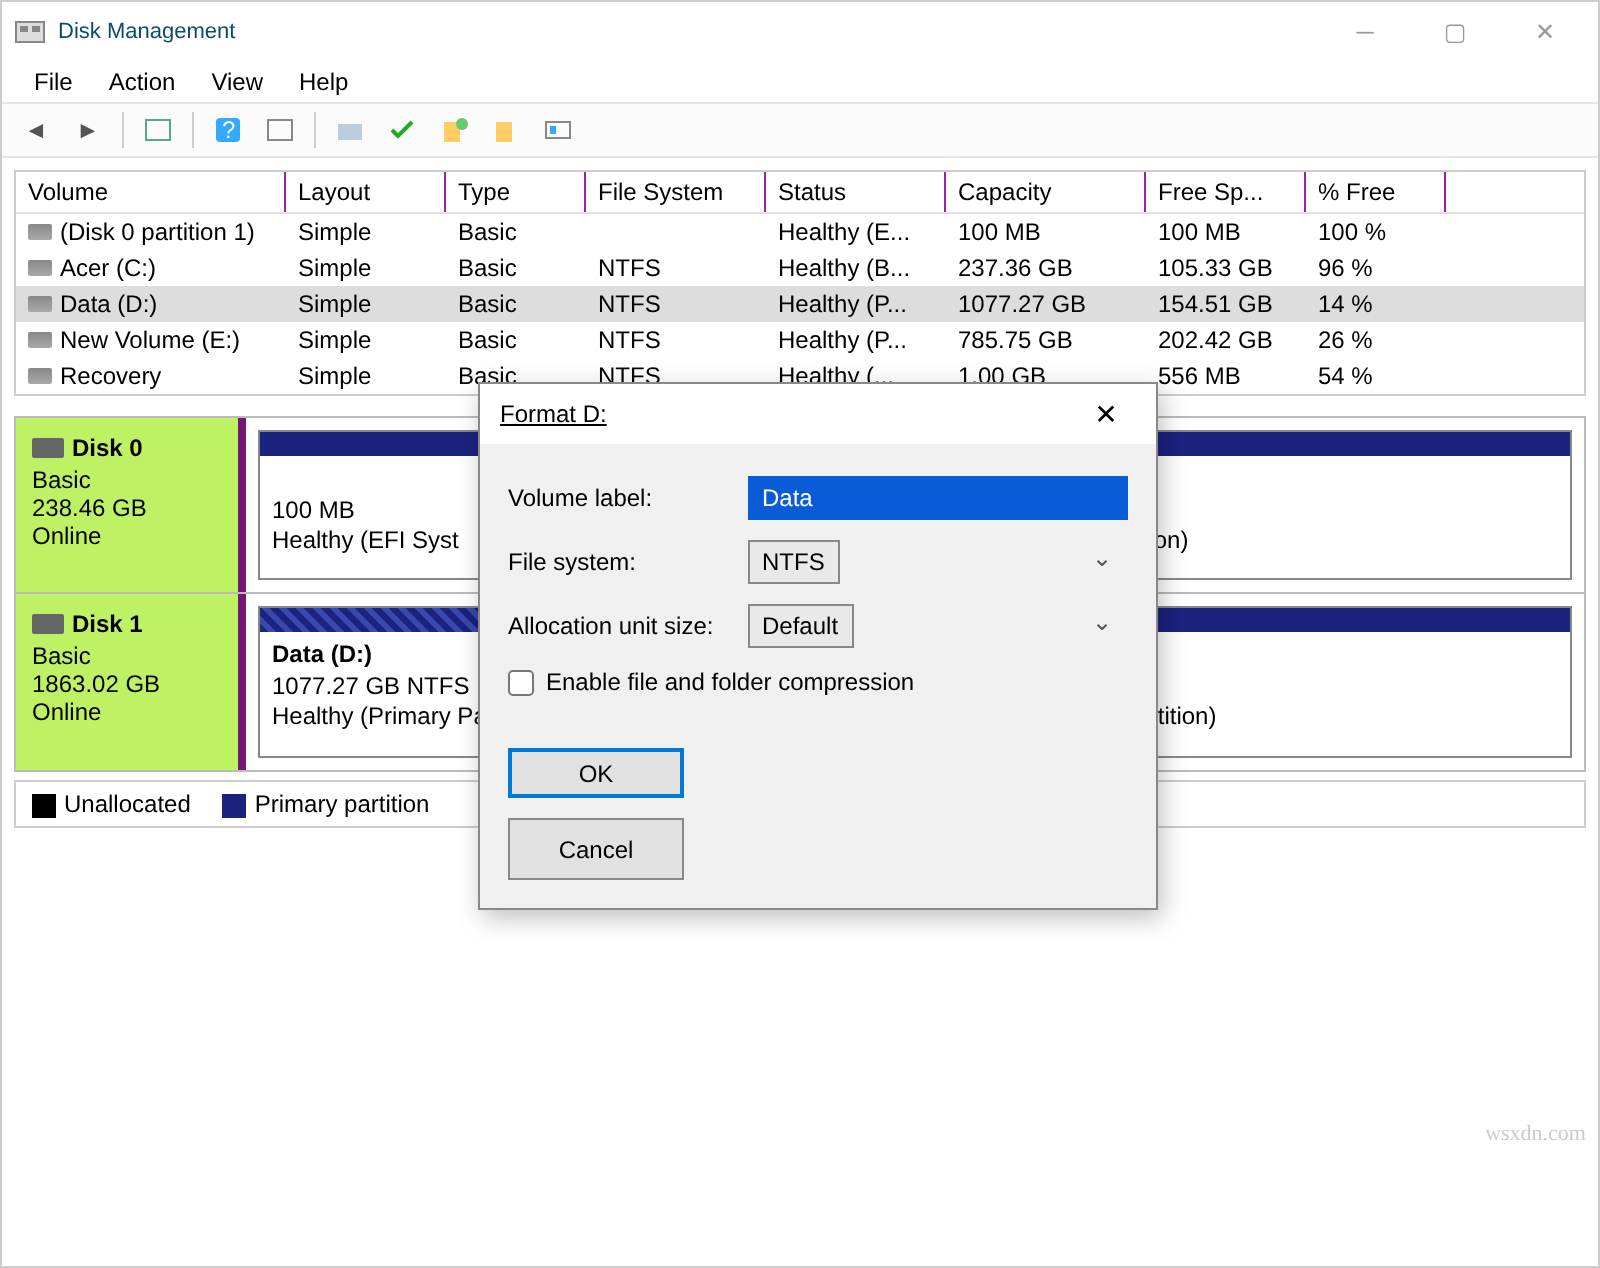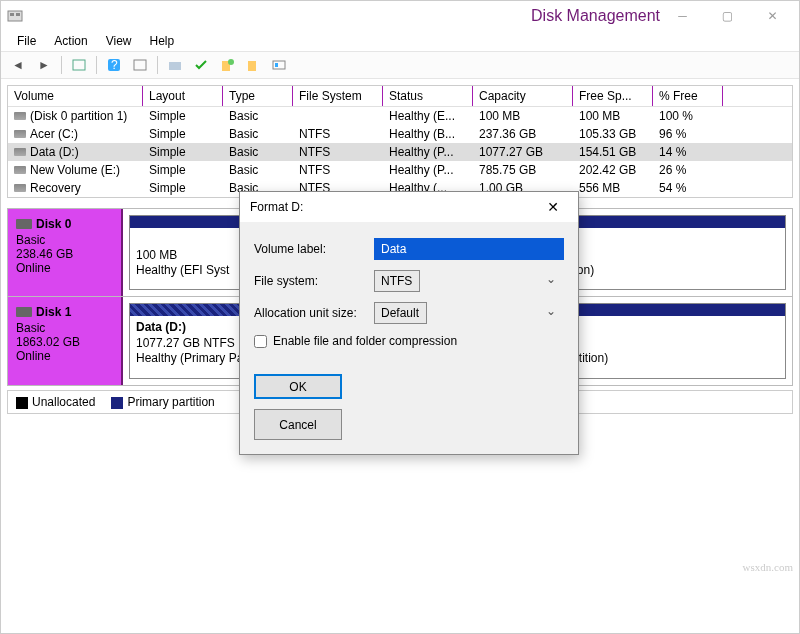--- a/index.html
+++ b/index.html
@@ -1,19 +1,19 @@
 <!DOCTYPE html>
 <html><head>
 <meta charset="utf-8">
 <style>
 * { box-sizing: border-box; margin: 0; padding: 0; font-family: 'Segoe UI', Tahoma, sans-serif; font-size: 12px; }
 body { background: #fff; width: 800px; height: 634px; overflow: hidden; position: relative; border: 1px solid #ccc; }
 .titlebar { height: 30px; display: flex; align-items: center; padding: 0 4px; }
 .titlebar .app-icon { width: 16px; height: 16px; margin: 0 6px 0 2px; display: inline-block; }
-.titlebar .title { flex: 1; color: #701a75; font-size: 16px; text-align: right; }
+.titlebar .title { flex: 1; color: #0c4a6e; font-size: 11px; }
 .win-btns { display: flex; }
 .win-btn { width: 45px; height: 30px; display: flex; align-items: center; justify-content: center; color: #999; }
 .menubar { height: 20px; display: flex; align-items: center; padding: 0 8px; gap: 2px; }
 .menubar span { padding: 2px 8px; color: #000; }
 .toolbar { height: 28px; border-top: 1px solid #e5e5e5; border-bottom: 1px solid #e5e5e5; display: flex; align-items: center; padding: 0 6px; gap: 4px; background: #fbfbfb; }
 .tool-sep { width: 1px; height: 18px; background: #ccc; margin: 0 2px; }
 .tool-btn { width: 22px; height: 22px; display: flex; align-items: center; justify-content: center; color: #555; }
 .content { padding: 6px; }
 .grid { border: 1px solid #ccc; }
 .grid-head { display: flex; background: #fff; border-bottom: 1px solid #e0e0e0; }
@@ -21,36 +21,36 @@
 .grid-body { }
 .grid-row { display: flex; padding: 1px 0; }
 .grid-row.sel { background: #ddd; }
 .grid-row .cell { padding: 1px 6px; white-space: nowrap; overflow: hidden; }
 .c0 { width: 135px; display: flex; align-items: center; gap: 4px; }
 .c1 { width: 80px; } .c2 { width: 70px; } .c3 { width: 90px; } .c4 { width: 90px; } .c5 { width: 100px; } .c6 { width: 80px; } .c7 { width: 70px; }
 .vol-icon { width: 12px; height: 8px; background: linear-gradient(#888,#aaa); border-radius: 1px; display: inline-block; }
 .disk-panel { border: 1px solid #bbb; margin-top: 10px; }
 .disk-row { display: flex; height: 88px; border-bottom: 1px solid #bbb; }
 .disk-row:last-child { border-bottom: none; }
-.disk-label { width: 115px; border-right: 2px solid #701a75; padding: 8px; background: #d946ef; }
+.disk-label { width: 115px; border-right: 4px solid #701a75; padding: 8px; background: #bef264; }
 .disk-label .di { display: flex; align-items: center; gap: 4px; font-weight: bold; margin-bottom: 2px; }
 .disk-icon { width: 16px; height: 10px; background: #666; border-radius: 1px; }
 .partitions { flex: 1; display: flex; padding: 6px; gap: 6px; }
 .part { border: 1px solid #888; flex: 1; }
 .part-hdr { height: 12px; background: #1a237e; }
 .part-hdr.hatch { background: repeating-linear-gradient(45deg,#1a237e,#1a237e 3px,#3949ab 3px,#3949ab 6px); }
 .part-body { padding: 4px 6px; line-height: 1.3; }
 .part-body b { font-weight: bold; }
 .legend { border: 1px solid #ccc; padding: 4px 8px; margin-top: 4px; display: flex; gap: 16px; align-items: center; }
 .sw { width: 12px; height: 12px; display: inline-block; margin-right: 4px; vertical-align: middle; }
 .sw.black { background: #000; } .sw.blue { background: #1a237e; }
 
 .dialog { position: absolute; left: 238px; top: 190px; width: 340px; background: #f0f0f0; border: 1px solid #888; box-shadow: 2px 4px 12px rgba(0,0,0,.25); }
 .dlg-title { height: 30px; display: flex; align-items: center; padding: 0 10px; background: #fff; }
-.dlg-title span { flex: 1; }
+.dlg-title span { flex: 1; text-decoration: underline; }
 .dlg-close { width: 30px; text-align: center; font-size: 14px; }
 .dlg-body { padding: 16px 14px 6px; }
 .dlg-row { display: flex; align-items: center; margin-bottom: 10px; }
 .dlg-row label { width: 120px; }
 .dlg-row input[type=text], .dlg-row select { flex: 1; height: 22px; border: 1px solid #888; padding: 0 6px; background: #fff; font-size: 12px; }
 .dlg-row input[type=text].sel { background: #0a5bd6; color: #fff; border: 1px solid #0a5bd6; }
 .dlg-row select { background: #e9e9e9; appearance: none; }
 .sel-wrap { flex: 1; position: relative; }
 .sel-wrap::after { content: "⌄"; position: absolute; right: 8px; top: 2px; color: #555; pointer-events: none; }
 .dlg-check { display: flex; align-items: center; gap: 6px; margin: 6px 0 4px; }

